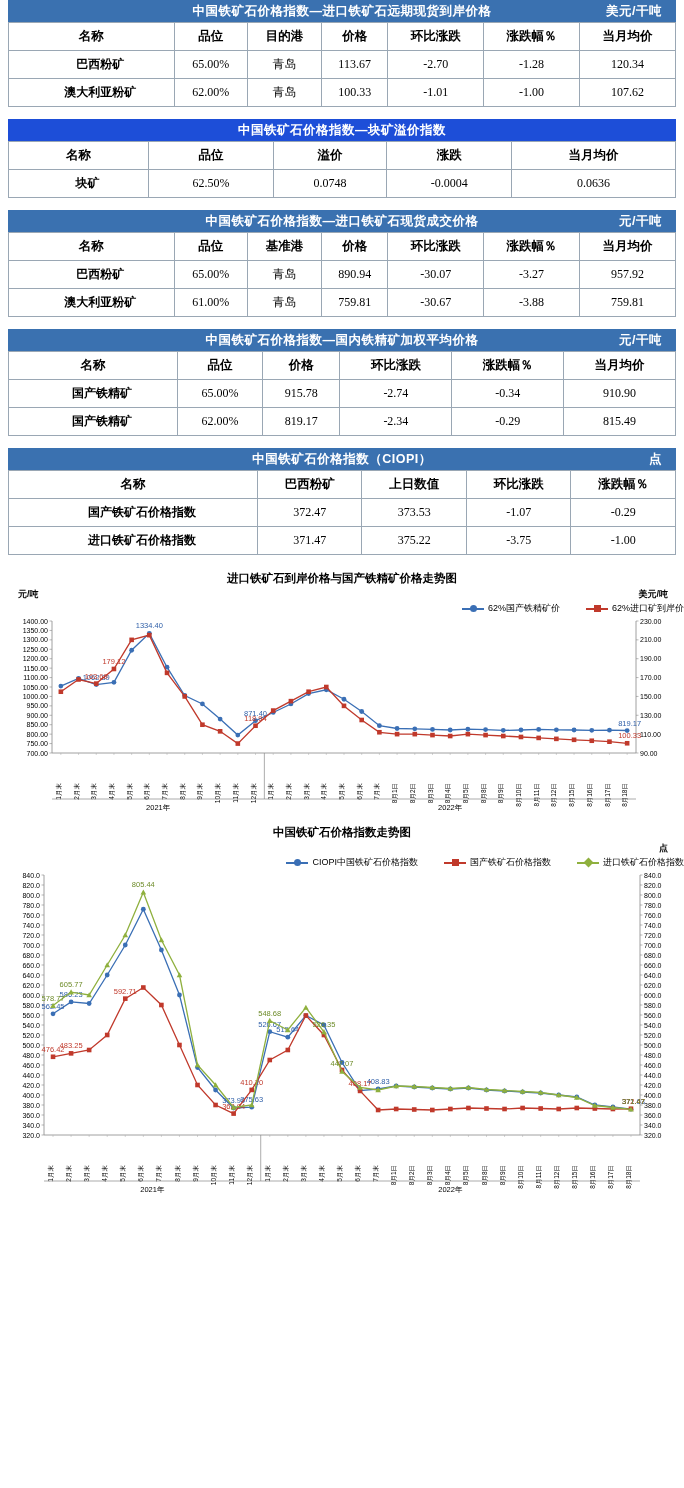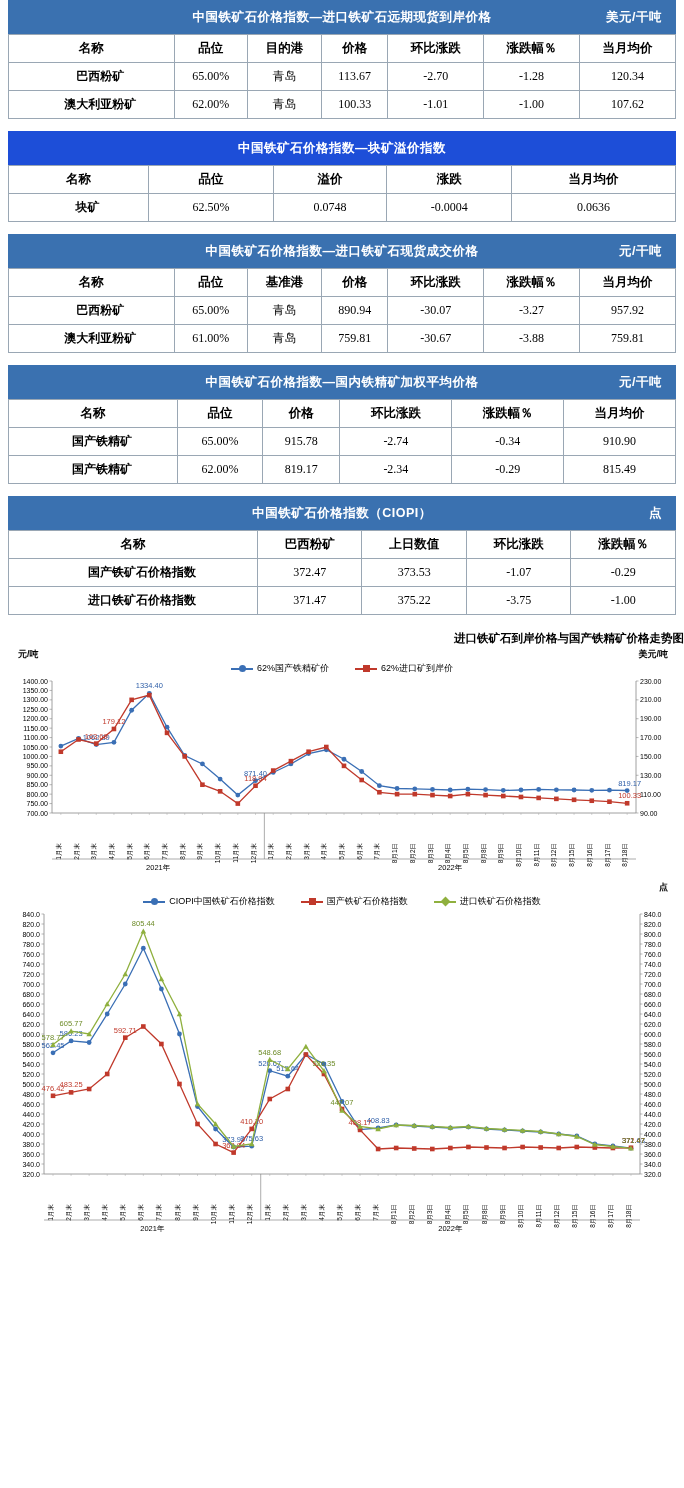--- a/index.html
+++ b/index.html
@@ -15,21 +15,21 @@
   
   .block { margin: 0 8px 12px 8px; }
   .tbl-header {
     display: flex;
     align-items: center;
     justify-content: center;
     position: relative;
     color: #fff;
     font-weight: bold;
     font-size: 12.5px;
-    height: 34px;
+    height: 22px;
     letter-spacing: .5px;
   }
   .tbl-header.blue { background: #3a71b0; }
   .tbl-header.red  { background: #1d4ed8; }
   .tbl-header .unit {
     position: absolute;
     right: 14px;
     font-size: 12.5px;
     font-weight: bold;
   }
@@ -55,36 +55,36 @@
   }
   table.grid td.name {
     font-weight: bold;
     font-family: "Liberation Serif", serif;
     padding-left: 20px;
   }
 
   
   .chart-wrap { margin: 6px 0 4px 0; position: relative; }
   .chart-title {
-    text-align: right;
+    text-align: center;
     font-size: 11.5px;
     font-weight: bold;
     padding: 4px 0 2px 0;
   }
   .chart-units {
     position: relative;
     height: 12px;
     font-size: 9px;
     font-weight: bold;
   }
   .chart-units .left { position: absolute; left: 18px; }
   .chart-units .right { position: absolute; right: 16px; margin-left: 25px; }
   .legend {
     display: flex;
-    justify-content: center;
+    justify-content: flex-end;
     gap: 26px;
     font-size: 9px;
     padding: 2px 0 0 0;
   }
   .legend .item { display: flex; align-items: center; gap: 4px; }
   .legend .mk { width: 22px; height: 2px; position: relative; }
   .legend .mk::after {
     content: "";
     position: absolute;
     left: 8px; top: -3px;
@@ -494,20 +494,21 @@
         <rect x="607.1545454545454" y="124.38571428571429" width="4.6" height="4.6" fill="#c0392b"></rect>
         <rect x="624.8515151515152" y="125.96028571428572" width="4.6" height="4.6" fill="#c0392b"></rect>
         <text x="113.93939393939394" y="48.97257142857143" text-anchor="middle" class="ann-red">179.12</text>
         <text x="96.24242424242424" y="63.605714285714285" text-anchor="middle" class="ann-red">163.60</text>
         <text x="255.5151515151515" y="105.71371428571429" text-anchor="middle" class="ann-red">118.94</text>
         <text x="641.1515151515151" y="123.26028571428571" text-anchor="end" class="ann-red">100.33</text>
       </svg>
   </div>
 
   <div class="chart-wrap">
+    <div class="chart-title">中国铁矿石价格指数走势图</div>
     <div class="chart-units">
       <span class="right">点</span>
     </div>
     <div class="legend">
       <div class="item">
         <span class="mk blue"></span>
         <span>CIOPI中国铁矿石价格指数</span>
       </div>
       <div class="item">
         <span class="mk red"></span>

